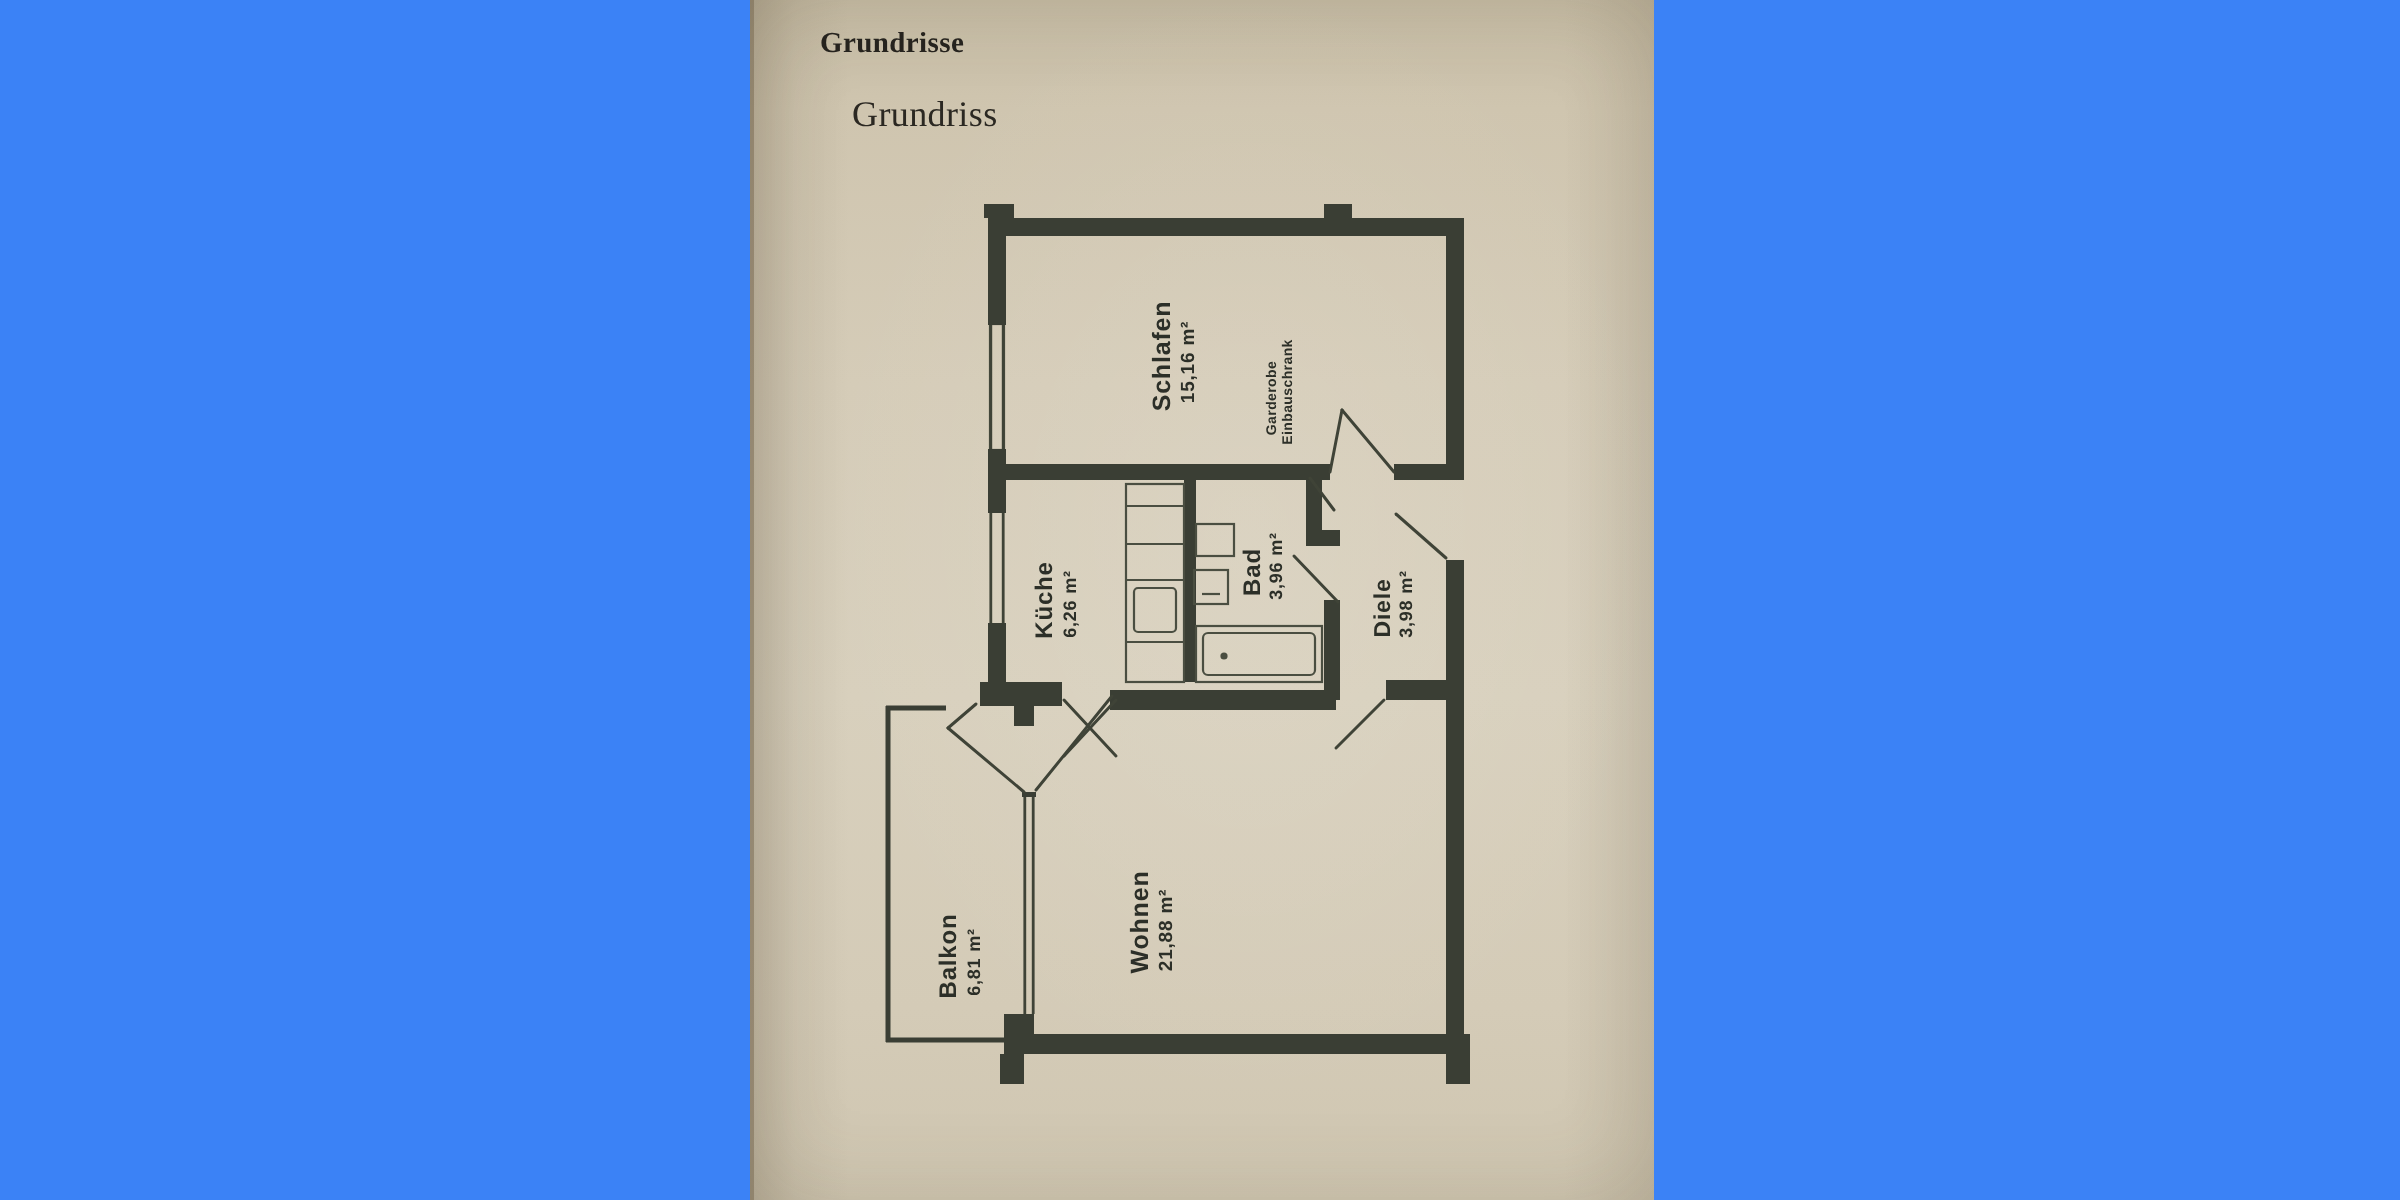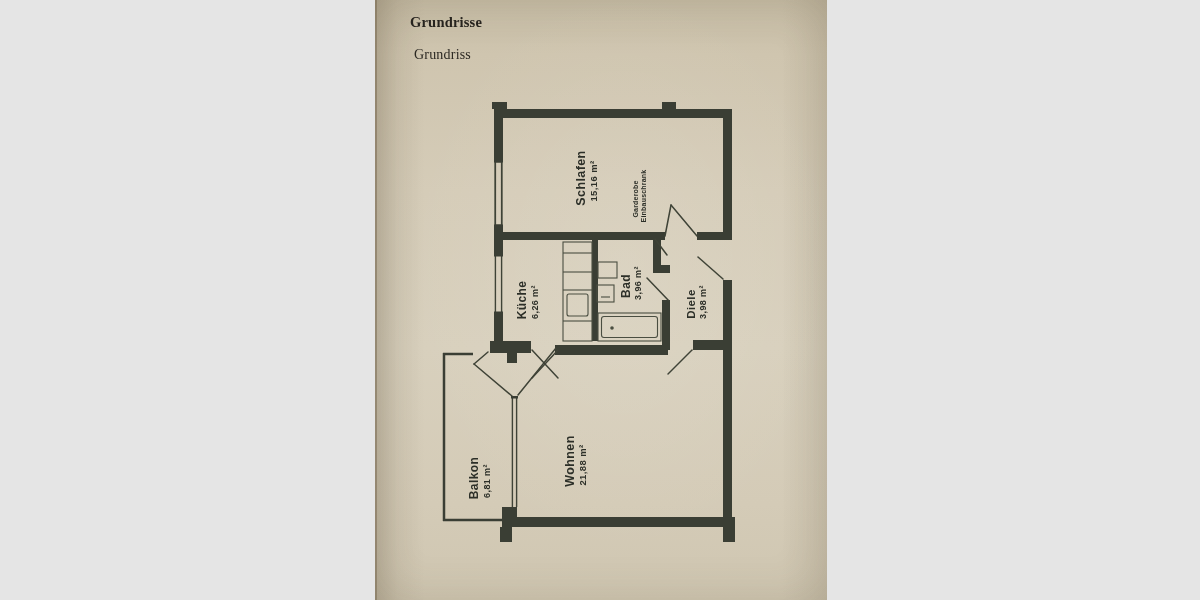--- a/index.html
+++ b/index.html
@@ -1,43 +1,43 @@
 <!DOCTYPE html>
 <html><head>
 <meta charset="utf-8">
 <style>
   html,body{margin:0;padding:0;}
   body{
     width:1200px;height:600px;overflow:hidden;
     background:#ffffff;
     font-family:"Liberation Sans", sans-serif;
   }
-  .stage{position:relative;width:1200px;height:600px;background:#e5e5e5;}
+  .stage{position:relative;width:1200px;height:600px;background:#3b82f6;}
   .photo{
     position:absolute;left:375px;top:0;width:452px;height:600px;
     background:
       radial-gradient(ellipse at 55% 45%, rgba(255,255,255,0.10), rgba(0,0,0,0) 62%),
       linear-gradient(90deg, rgba(95,82,60,0.22) 0%, rgba(95,82,60,0.07) 5%, rgba(0,0,0,0) 11%, rgba(0,0,0,0) 90%, rgba(95,82,60,0.10) 100%),
       linear-gradient(180deg, #c6bca5 0%, #cfc5af 9%, #d5ccb8 32%, #d8d0bd 58%, #d4cbb7 84%, #cfc6b1 100%);
     box-shadow: inset 0 0 46px rgba(90,75,50,0.16);
   }
   .photo::before{
     content:"";position:absolute;left:0;top:0;bottom:0;width:2px;
     background:rgba(110,95,70,0.45);
   }
   .titleblock{position:absolute;left:35px;top:14px;}
   .doc-title{
     font-family:"Liberation Serif", serif;
     font-size:14.5px;font-weight:bold;color:#26231e;
     letter-spacing:0.2px;margin:0 0 0 0;
   }
   .doc-subtitle{
     font-family:"Liberation Serif", serif;
-    font-size:14px;font-weight:normal;color:#2b2822;
-    margin:16px 0 0 4px;letter-spacing:0.2px;
+    font-size:18px;font-weight:normal;color:#2b2822;
+    margin:16px 0 0 16px;letter-spacing:0.2px;
   }
   svg.plan{position:absolute;left:0;top:0;filter:blur(0.25px);}
   .room-label{font-family:"Liberation Sans", sans-serif;font-weight:bold;letter-spacing:0.4px;}
   .lbl-main-lg{font-size:12.5px;}
   .lbl-main-md{font-size:12px;}
   .lbl-main-sm{font-size:11.5px;}
   .lbl-area-lg{font-size:9.5px;}
   .lbl-area-md{font-size:9px;}
   .lbl-note{font-size:7px;letter-spacing:0.2px;}
   .thinwall{stroke:#3a3e34;stroke-width:2.5;fill:none;}

